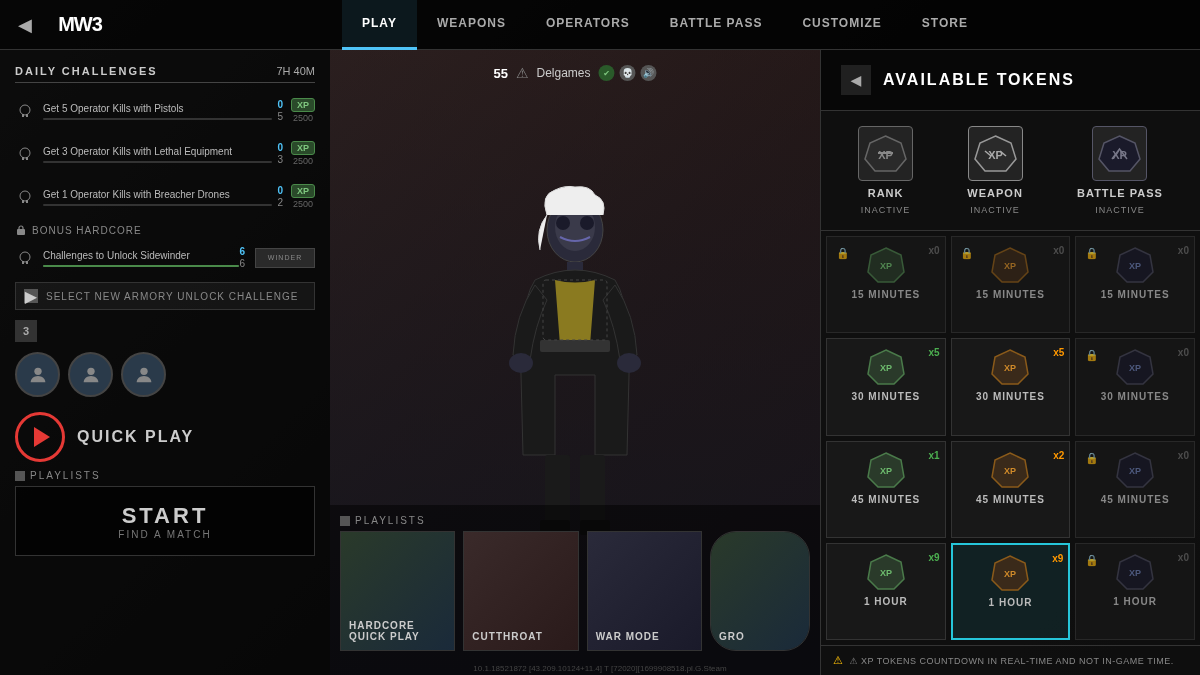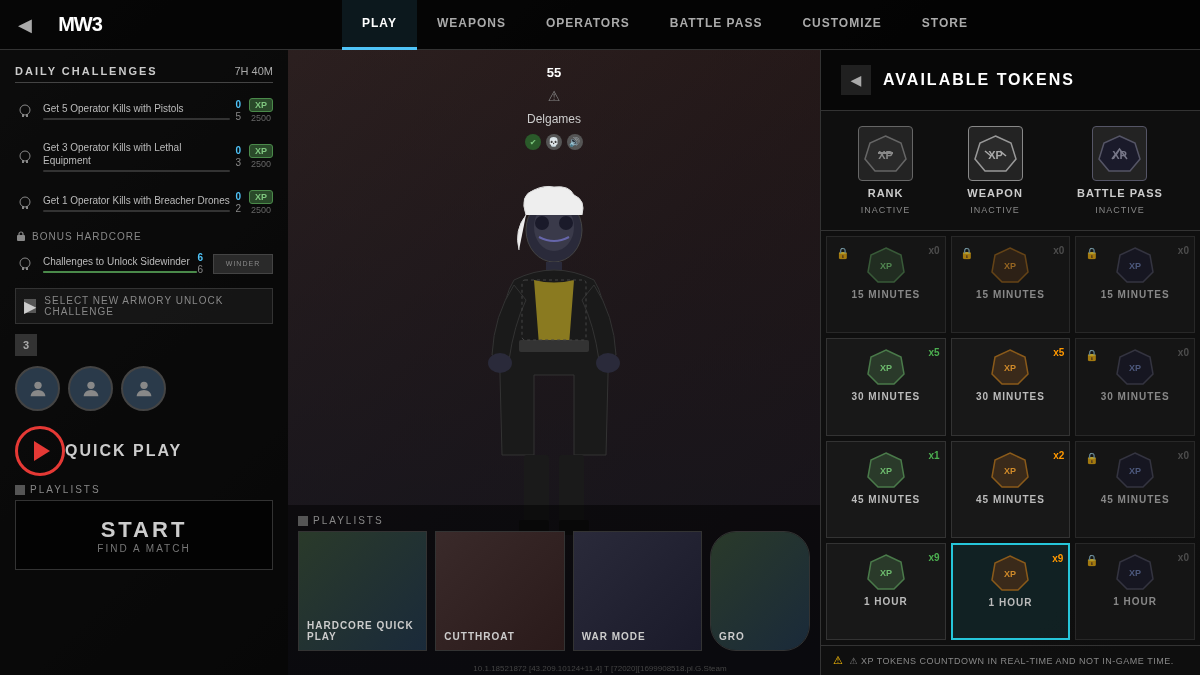--- a/index.html
+++ b/index.html
@@ -89,21 +89,21 @@
       position: absolute;
       top: 50px;
       left: 0;
       right: 0;
       bottom: 0;
       display: flex;
     }
 
     
     .left-panel {
-      width: 288px;
+      width: 330px;
       background: rgba(0,0,0,0.7);
       padding: 15px;
       z-index: 5;
       flex-shrink: 0;
     }
 
     .challenges-header {
       display: flex;
       justify-content: space-between;
       align-items: center;
@@ -249,21 +249,21 @@
       align-items: center;
       justify-content: center;
       font-size: 18px;
       cursor: pointer;
     }
 
     
     .quick-play {
       display: flex;
       align-items: center;
-      gap: 0;
+      gap: 12px;
       margin: 15px 0 8px;
     }
     .play-btn {
       width: 50px;
       height: 50px;
       border-radius: 50%;
       background: transparent;
       border: 3px solid #e53935;
       display: flex;
       align-items: center;
@@ -343,21 +343,20 @@
     .username-bar {
       position: absolute;
       top: 15px;
       left: 50%;
       transform: translateX(-50%);
       display: flex;
       align-items: center;
       gap: 8px;
       font-size: 12px;
       color: #ccc;
-      flex-direction: column;
     }
     .username-count {
       font-size: 13px;
       font-weight: 700;
       color: #fff;
     }
     .username-icons {
       display: flex;
       align-items: center;
       gap: 5px;

